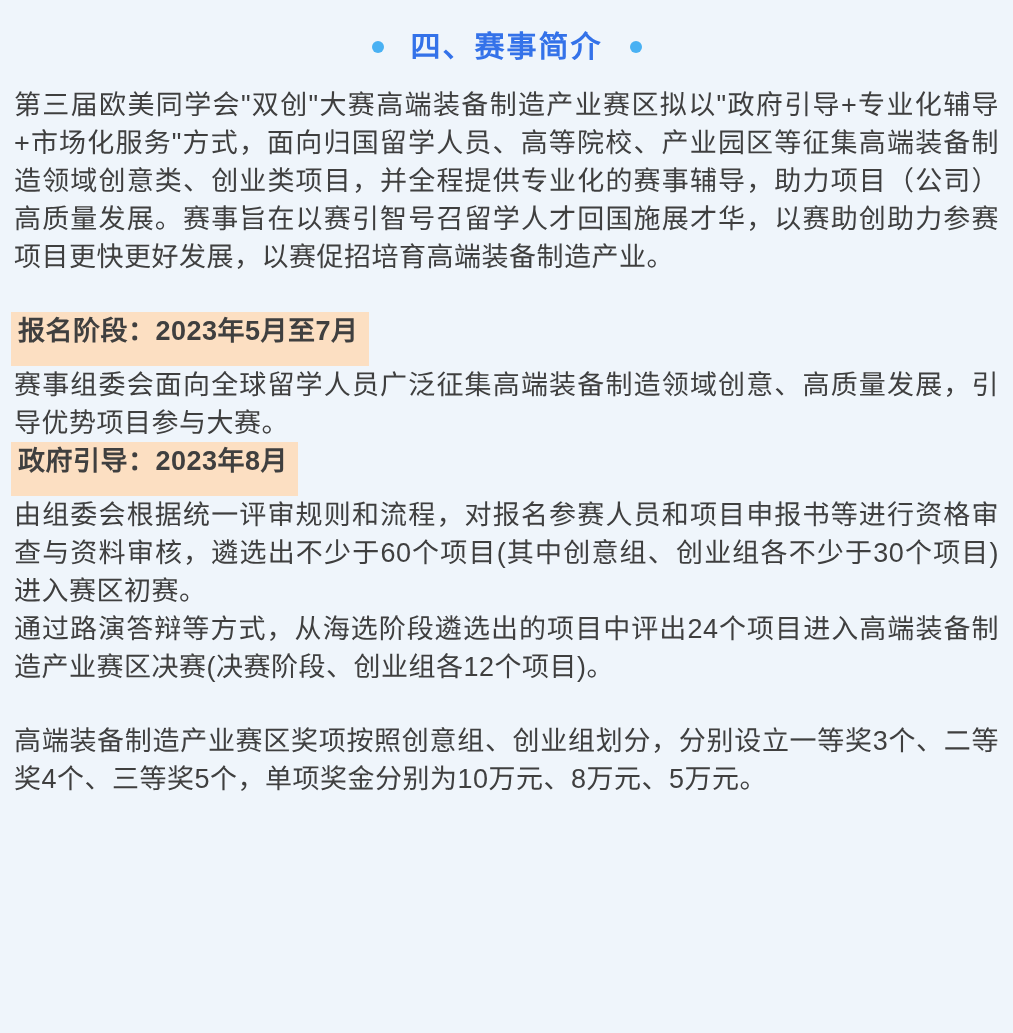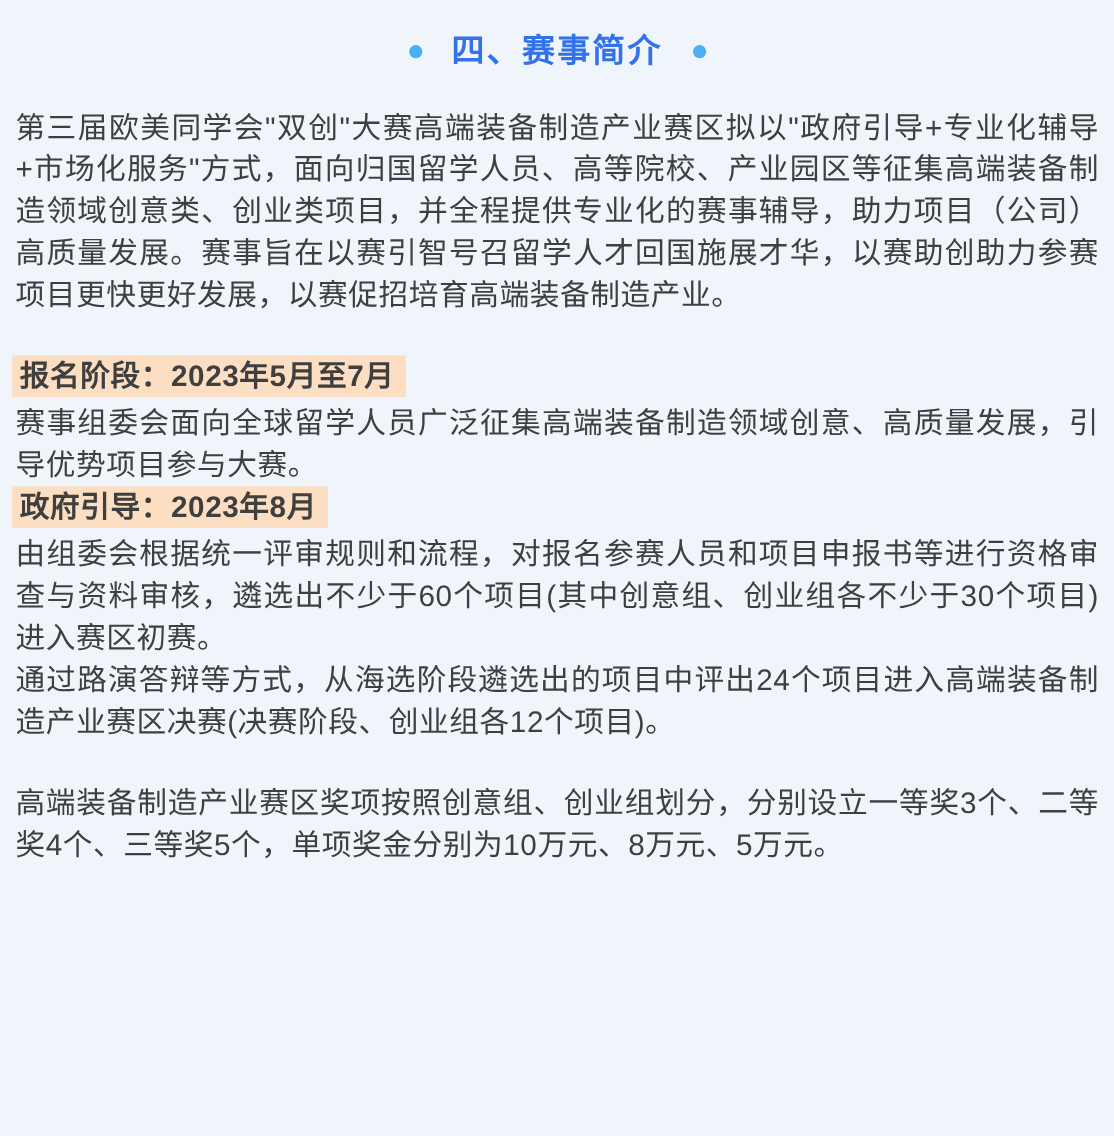--- a/index.html
+++ b/index.html
@@ -10,21 +10,21 @@
     font-family: "Liberation Sans", "DejaVu Sans", sans-serif;
     overflow: hidden;
   }
   .page { padding: 31px 14px 0 14px; width: 1013px; }
 
   .title-row {
     display: flex;
     align-items: center;
     justify-content: center;
     gap: 27px;
-    margin-bottom: 34px;
+    margin-bottom: 23px;
   }
   .title-dot {
     width: 12px; height: 12px;
     border-radius: 50%;
     background: var(--dot-color, #49b1f3);
     flex: 0 0 auto;
   }
   .page-title {
     font-size: 30px;
     font-weight: bold;
@@ -41,21 +41,21 @@
     letter-spacing: 0.5px;
   }
   .heading-line { line-height: 38px; }
   .stage-heading {
     display: inline-block;
     font-size: 27px;
     line-height: 38px;
     font-weight: bold;
     color: var(--text-color, #3f3f3f);
     background: var(--highlight-bg, #fcdfc2);
-    padding: 0 10px 0 7px;
+    padding: 0 10px 16px 7px;
     margin-left: -3px;
     letter-spacing: 0.5px;
   }
   .gap-top { margin-top: 36px; }
 </style>
 </head>
 <body>
 
 <div class="page">
 

